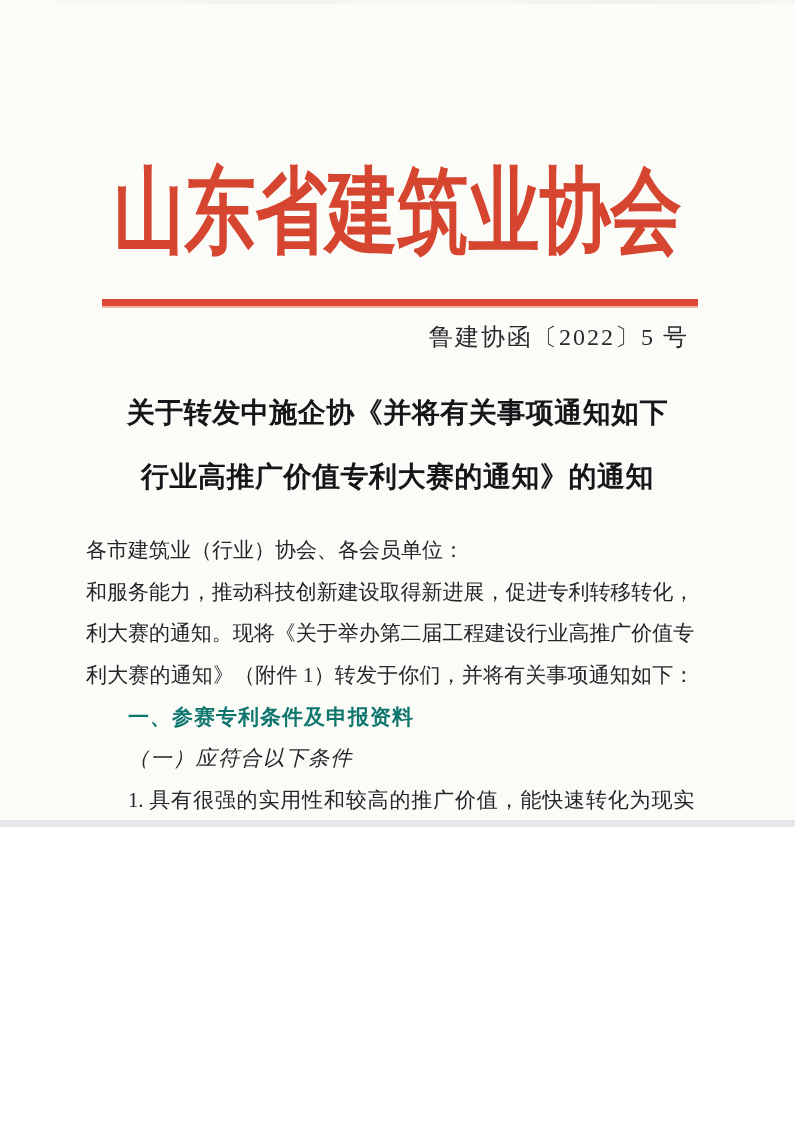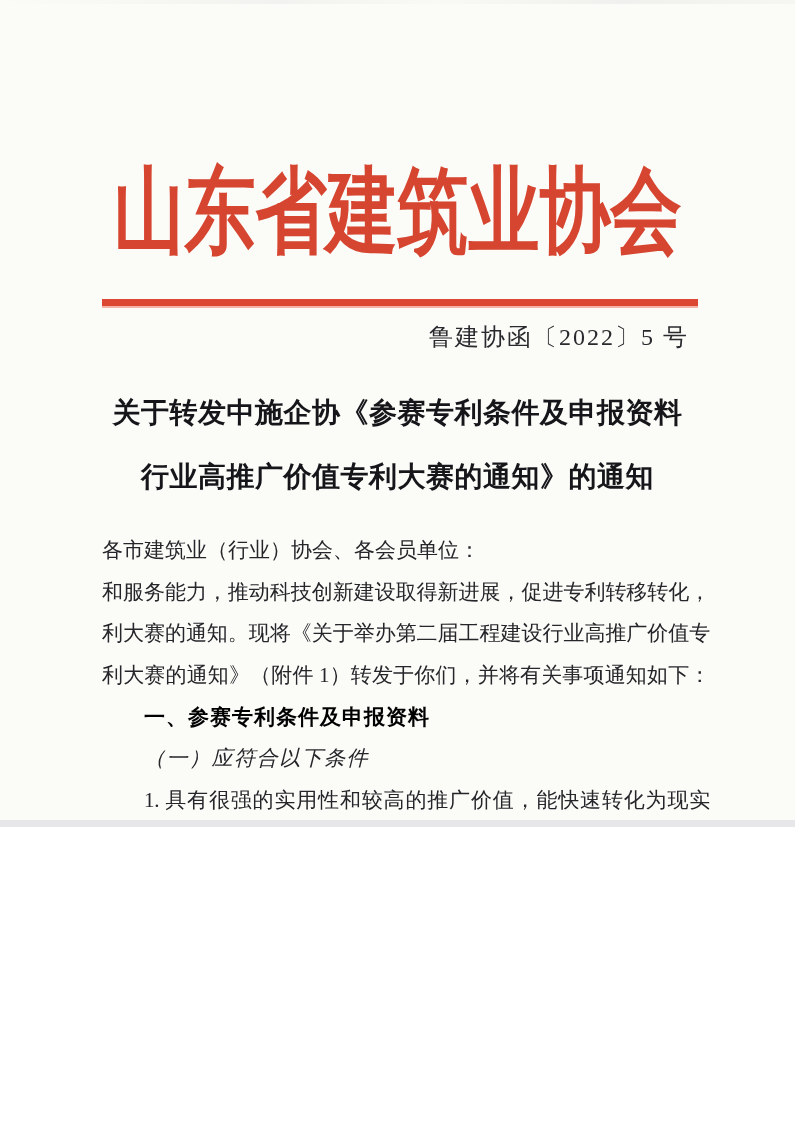--- a/index.html
+++ b/index.html
@@ -54,39 +54,39 @@
     top: 381px; left: 0; width: 100%;
     text-align: center;
     font-size: 28px; line-height: 64px;
     font-weight: 700;
     color: #16161a;
     letter-spacing: 0.5px;
   }
   .doc-title .t-line { white-space: nowrap; }
   .body-text {
     position: absolute;
-    left: 102px; top: 530px;
+    left: 86px; top: 530px;
     width: 608px;
     font-size: 21px;
     line-height: 41.6px;
     color: #26262a;
   }
   .b-line { white-space: nowrap; }
   .b-line.stretch {
     white-space: normal;
     text-align: justify;
     text-align-last: justify;
     text-justify: inter-character;
     letter-spacing: -0.3px;
   }
   .b-line.indent { padding-left: 42px; }
   .b-line.heading {
     font-family: "Liberation Sans", sans-serif;
     font-weight: 700;
-    color: #000000;
+    color: #0f766e;
     letter-spacing: 1px;
   }
   .b-line.kaiti {
     font-style: italic;
     letter-spacing: 1.5px;
   }
 </style>
 </head>
 <body>
 
@@ -94,21 +94,21 @@
 
   <div class="scan-noise-top"></div>
 
   <div class="letterhead">山东省建筑业协会</div>
 
   <div class="red-rule"></div>
 
   <div class="doc-number">鲁建协函〔2022〕5 号</div>
 
   <div class="doc-title">
-    <div class="t-line">关于转发中施企协《参赛专利条件及申报资料</div>
+    <div class="t-line">关于转发中施企协《并将有关事项通知如下</div>
     <div class="t-line">行业高推广价值专利大赛的通知》的通知</div>
   </div>
 
   <div class="body-text">
     <div class="b-line">各市建筑业（行业）协会、各会员单位：</div>
     <div class="b-line stretch">和服务能力，推动科技创新建设取得新进展，促进专利转移转化，</div>
     <div class="b-line stretch">利大赛的通知。现将《关于举办第二届工程建设行业高推广价值专</div>
     <div class="b-line stretch">利大赛的通知》（附件 1）转发于你们，并将有关事项通知如下：</div>
     <div class="b-line indent heading">一、参赛专利条件及申报资料</div>
     <div class="b-line indent kaiti">（一）应符合以下条件</div>

